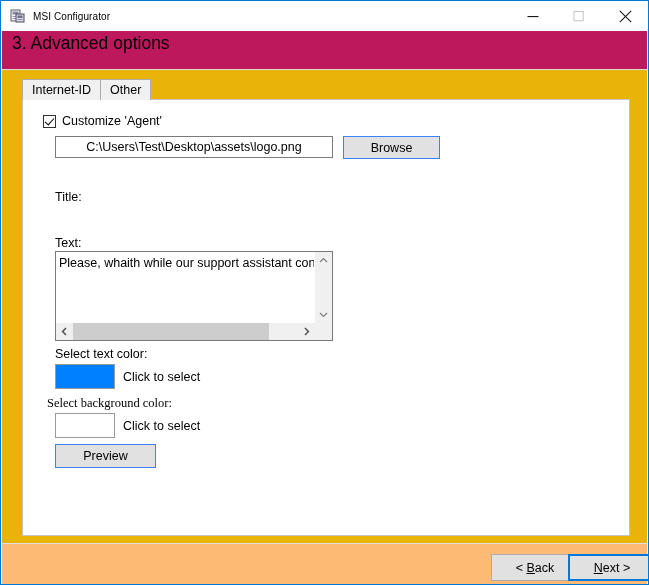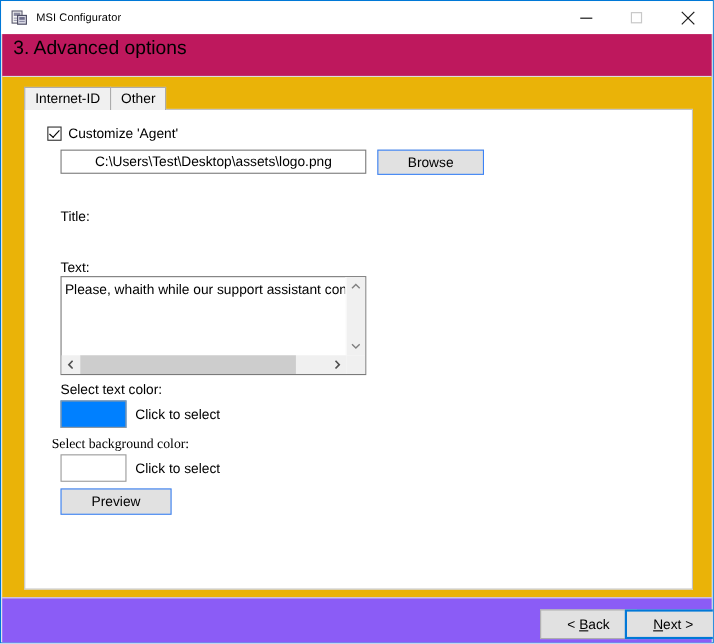--- a/index.html
+++ b/index.html
@@ -287,21 +287,21 @@
     white-space: nowrap;
   }
 
   
   .bottombar {
     position: absolute;
     left: 1px;
     top: 542px;
     width: 645px;
     height: 41px;
-    background: #8b5cf6;
+    background: #fdba74;
     border-top: 1px solid #dfdfdf;
   }
   .nav-btn {
     position: absolute;
     box-sizing: border-box;
     width: 88px;
     height: 27px;
     top: 10px;
     background: #e1e1e1;
     border: 1px solid #adadad;

